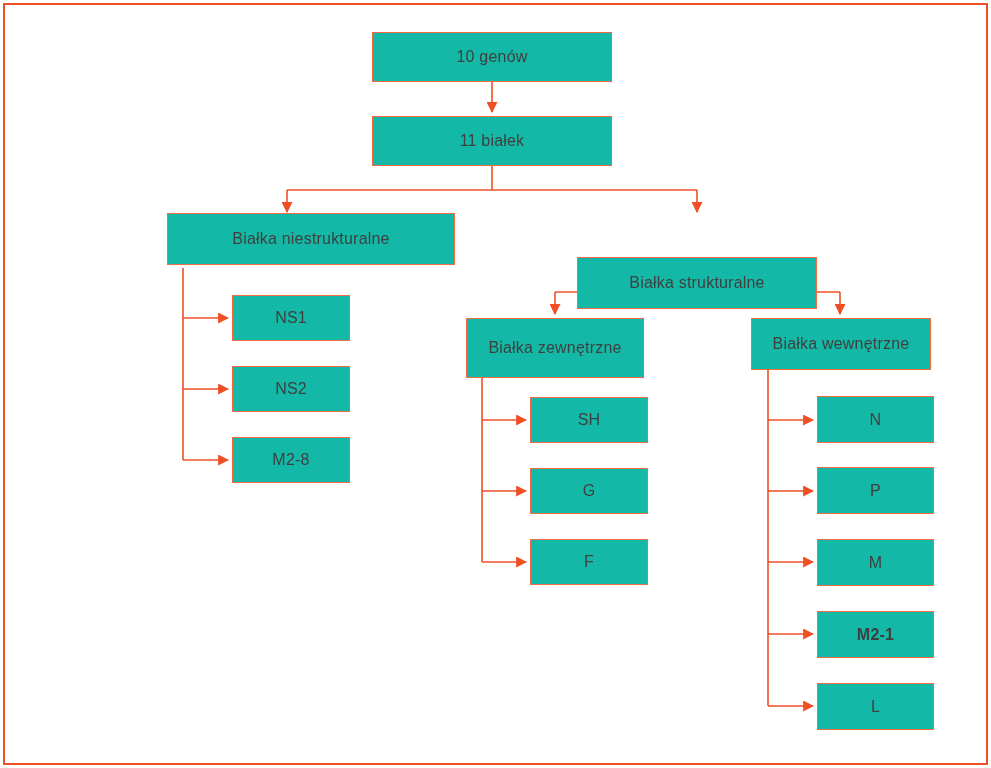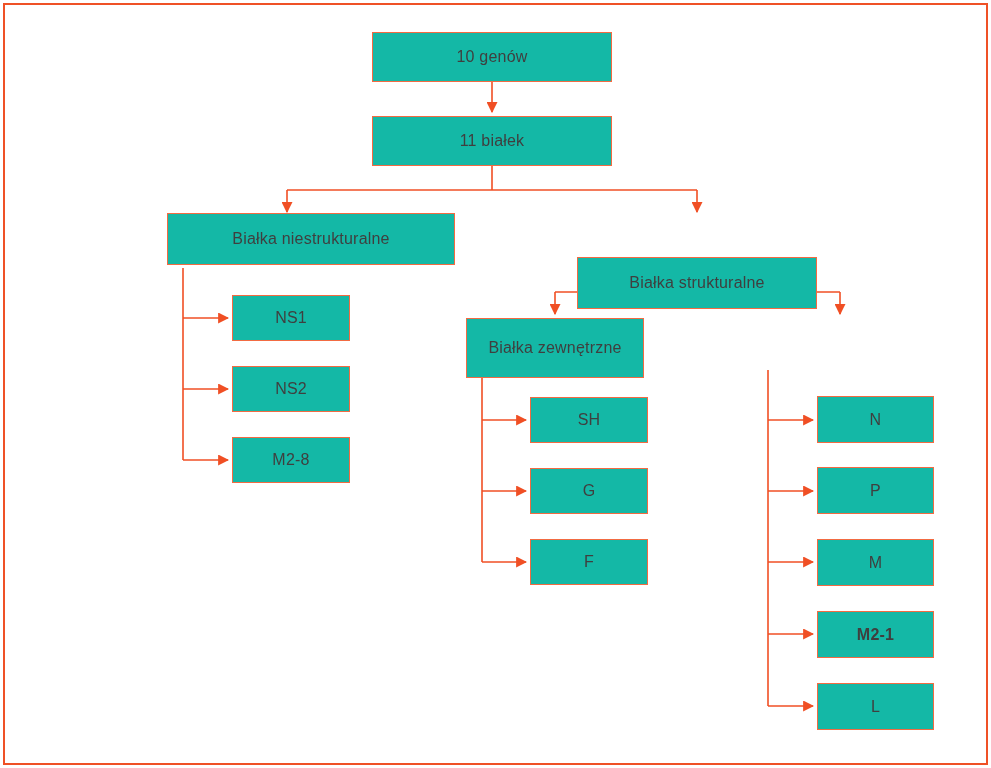--- a/index.html
+++ b/index.html
@@ -113,20 +113,21 @@
   <div class="node n-proteins">11 białek</div>
 
   <div class="node n-nonstructural">Białka niestrukturalne</div>
   <div class="node n-structural">Białka strukturalne</div>
 
   <div class="node n-ns1">NS1</div>
   <div class="node n-ns2">NS2</div>
   <div class="node n-m22">M2-8</div>
 
   <div class="node n-external">Białka zewnętrzne</div>
+  <div class="node n-internal">Białka wewnętrzne</div>
 
   <div class="node n-sh">SH</div>
   <div class="node n-g">G</div>
   <div class="node n-f">F</div>
 
   <div class="node n-n">N</div>
   <div class="node n-p">P</div>
   <div class="node n-m">M</div>
   <div class="node n-m21">M2-1</div>
   <div class="node n-l">L</div>

